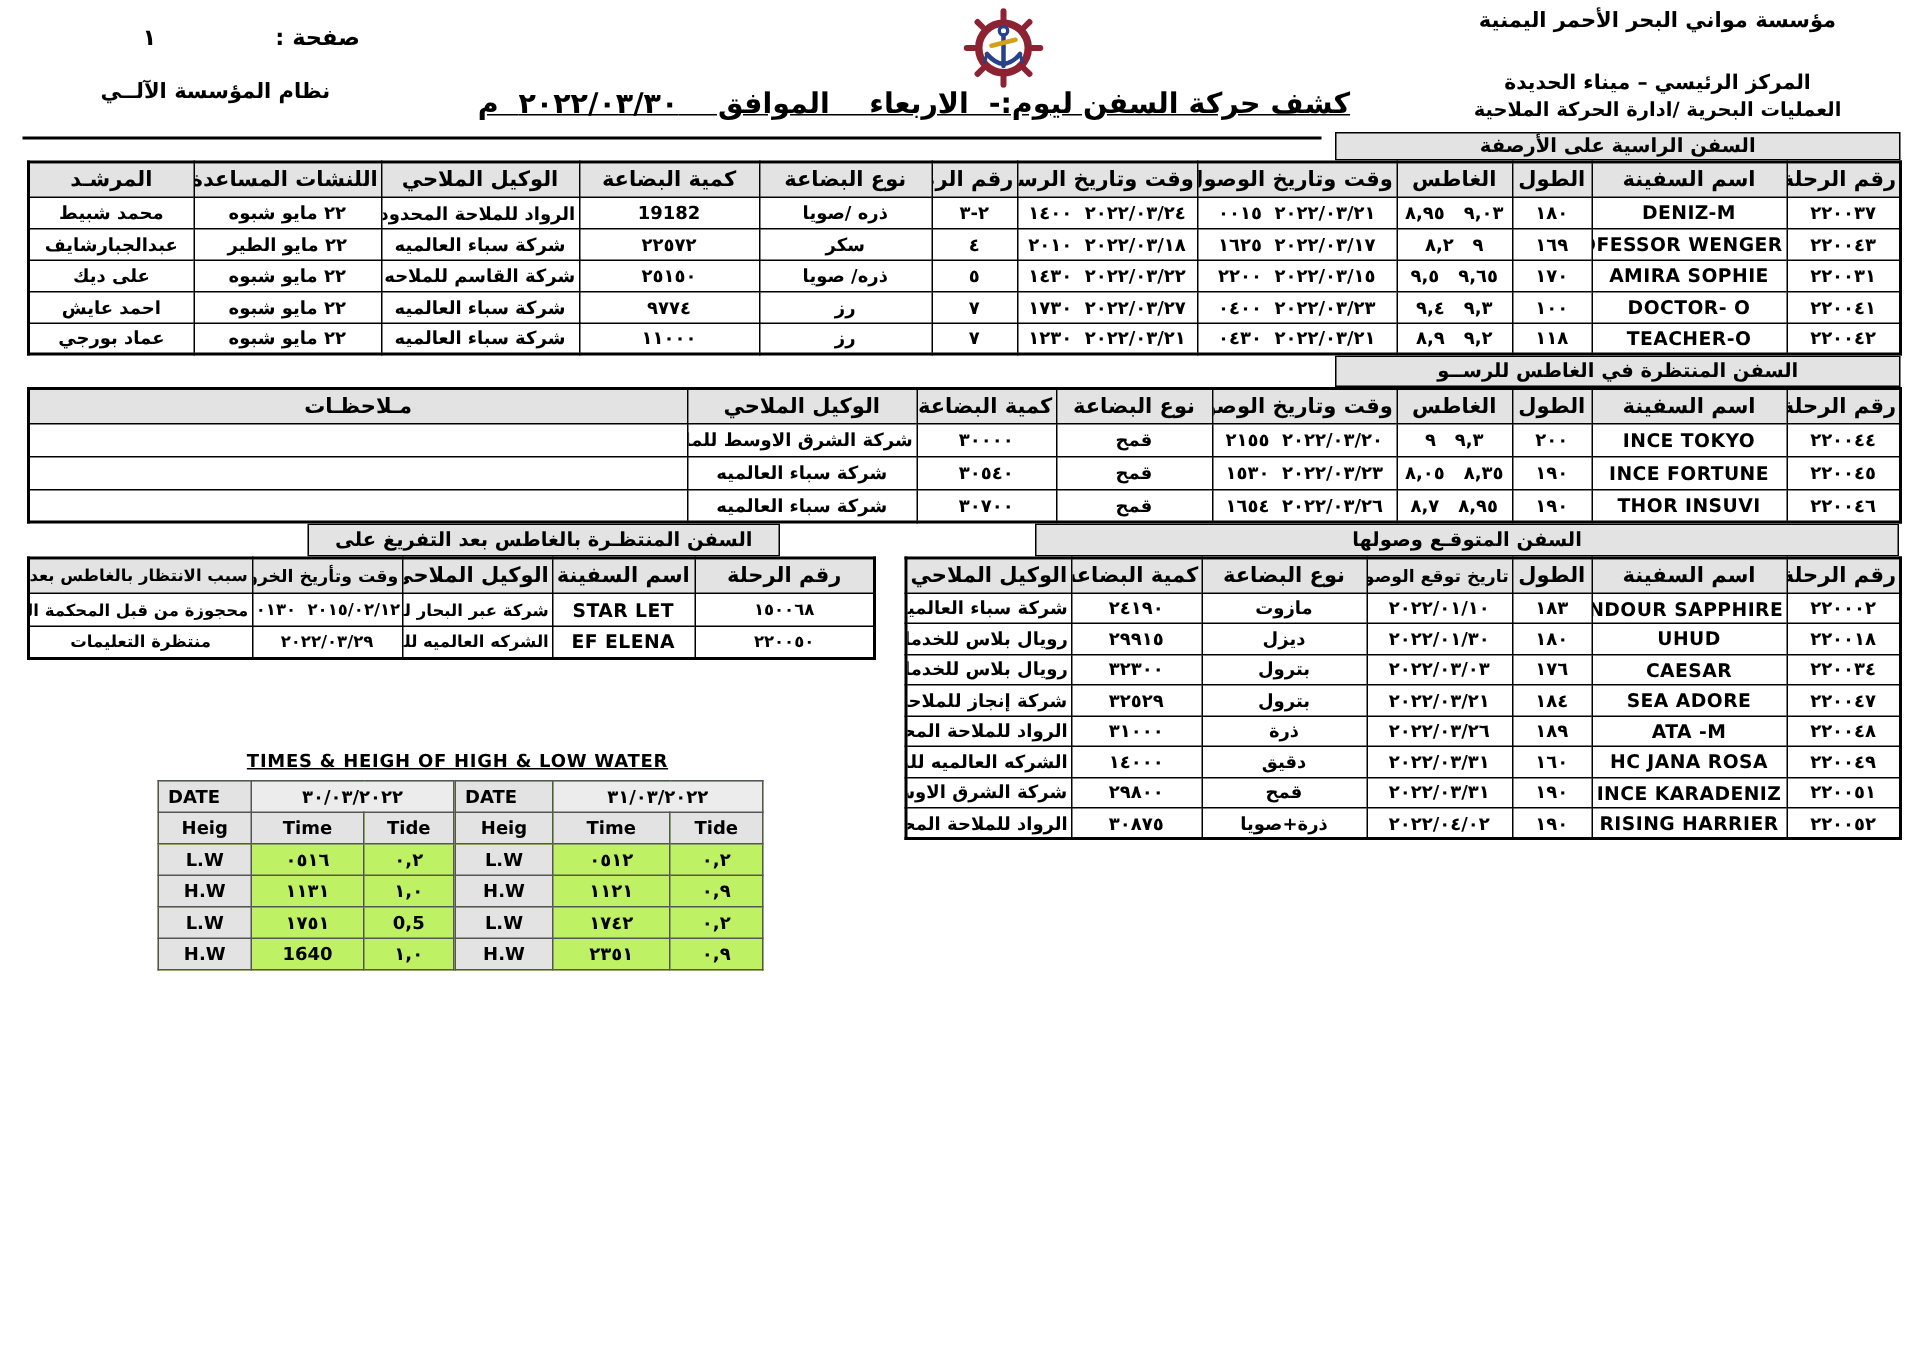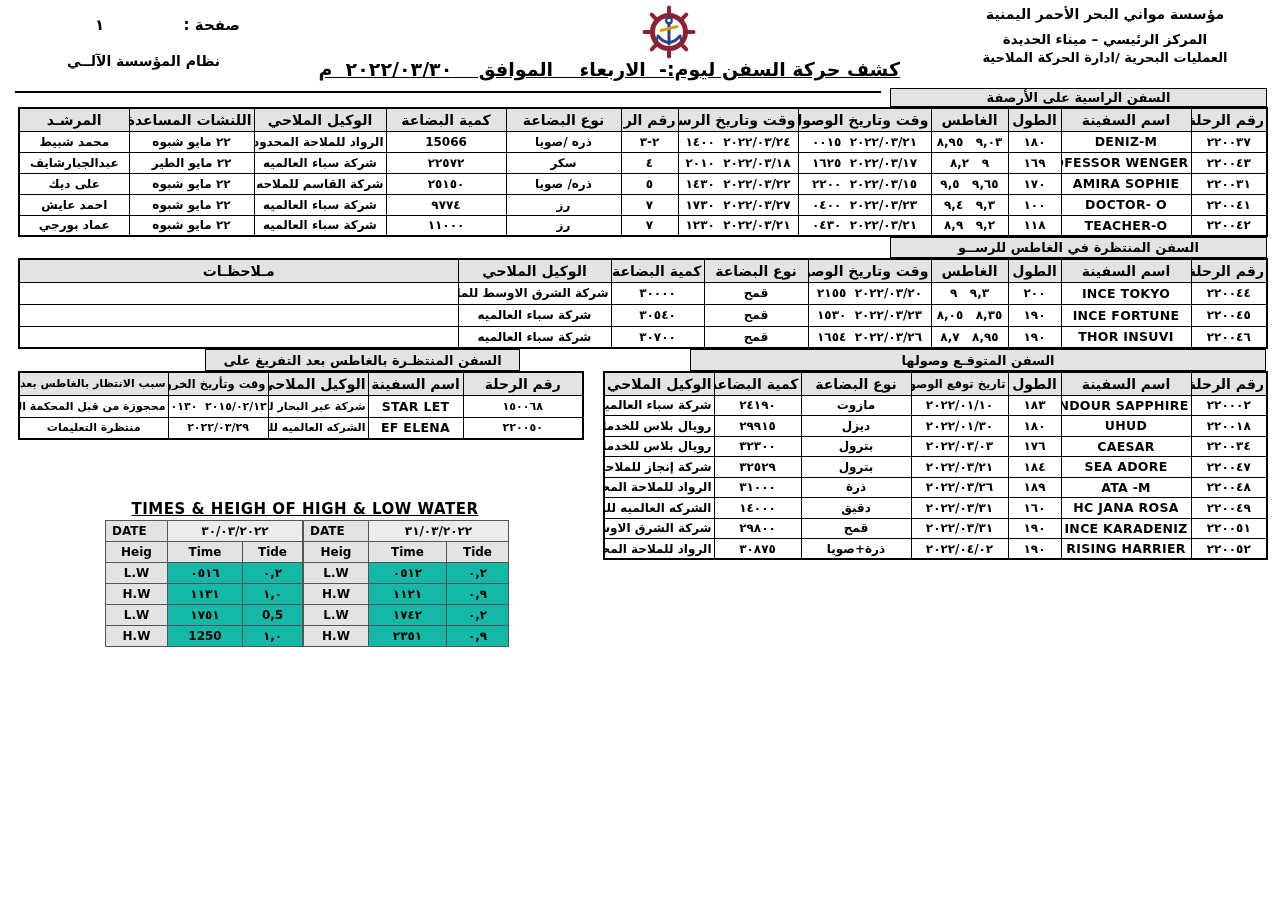--- a/index.html
+++ b/index.html
@@ -15,37 +15,37 @@
             font-weight:bold;box-sizing:border-box;}
   table.doc th{background:#e3e3e3;font-size:14px;}
   table.doc td{font-size:12px;}
   table.doc td.ltr{direction:ltr;white-space:pre;}
   table.doc td.en{font-size:12.5px;letter-spacing:.3px;}
   table.s3small td{font-size:11px;}
   .orgline{font-weight:bold;text-align:center;}
   #report-title{font-weight:bold;font-size:19px;text-align:center;direction:rtl;
                 white-space:pre;text-decoration:underline;}
   .hrule{background:#000;}
-  #tide-title{font-weight:bold;font-size:15px;text-align:center;
+  #tide-title{font-weight:bold;font-size:12px;text-align:center;
               text-decoration:underline;letter-spacing:.5px;}
   table.tide{border-collapse:collapse;table-layout:fixed;direction:ltr;
-             border:1.5px solid #777;background:#14b8a6;}
+             border:1.5px solid #777;background:#bef264;}
   table.tide td{border:1px solid #555;text-align:center;font-weight:bold;
                 font-size:12px;overflow:hidden;white-space:pre;box-sizing:border-box;}
   table.tide td.g{background:#e3e3e3;}
   table.tide td.dg{background:#ececec;}
   .pageflex{display:flex;justify-content:space-between;direction:rtl;
             font-weight:bold;font-size:15px;}
 </style>
 </head>
 <body>
 
 <div class="abs" style="left:940px;top:6px;width:330px;">
   <div class="orgline" style="font-size:14px;">مؤسسة مواني البحر الأحمر اليمنية</div>
-  <div class="orgline" style="font-size:13.5px;margin-top:9px;">المركز الرئيسي – ميناء الحديدة</div>
+  <div class="orgline" style="font-size:13.5px;margin-top:25px;">المركز الرئيسي – ميناء الحديدة</div>
   <div class="orgline" style="font-size:13px;margin-top:3px;">العمليات البحرية /ادارة الحركة الملاحية</div>
 </div>
 
 <div class="abs" style="left:641px;top:4px;width:56px;height:56px;">
   <svg width="56" height="56" viewBox="0 0 56 56">
     <circle cx="28" cy="28" r="16.5" fill="#ffffff" stroke="#8d2332" stroke-width="5"></circle>
     <g stroke="#8d2332" stroke-width="4" stroke-linecap="round">
       <line x1="28" y1="3.5" x2="28" y2="9"></line>
         <line x1="28" y1="47" x2="28" y2="52.5"></line>
       <line x1="3.5" y1="28" x2="9" y2="28"></line>
@@ -109,21 +109,21 @@
   </tr>
   <tr style="height:21px">
     <td class="ltr">٢٢٠٠٣٧</td>
     <td class="en">DENIZ-M</td>
     <td class="ltr">١٨٠</td>
     <td class="ltr">٩,٠٣   ٨,٩٥</td>
     <td class="ltr">٢٠٢٢/٠٣/٢١  ٠٠١٥</td>
     <td class="ltr">٢٠٢٢/٠٣/٢٤  ١٤٠٠</td>
     <td class="ltr">٢-٣</td>
     <td>ذره /صويا</td>
-    <td class="ltr">15066</td>
+    <td class="ltr">19182</td>
     <td>الرواد للملاحة المحدودة</td>
     <td>٢٢ مايو شبوه</td>
     <td>محمد شبيط</td>
   </tr>
   <tr style="height:21px">
     <td class="ltr">٢٢٠٠٤٣</td>
     <td class="en">PROFESSOR WENGER</td>
     <td class="ltr">١٦٩</td>
     <td class="ltr">٩   ٨,٢</td>
     <td class="ltr">٢٠٢٢/٠٣/١٧  ١٦٢٥</td>
@@ -399,21 +399,21 @@
     <td>١١٣١</td>
     <td>١,٠</td>
   </tr>
   <tr style="height:21px">
     <td class="g">L.W</td>
     <td>١٧٥١</td>
     <td>0,5</td>
   </tr>
   <tr style="height:21px">
     <td class="g">H.W</td>
-    <td>1250</td>
+    <td>1640</td>
     <td>١,٠</td>
   </tr>
 </tbody>
   </table>
 
 <table class="tide abs" style="left:303px;top:520px;width:205px;">
   <colgroup>
       <col style="width:65px">
       <col style="width:78px">
       <col style="width:62px">

